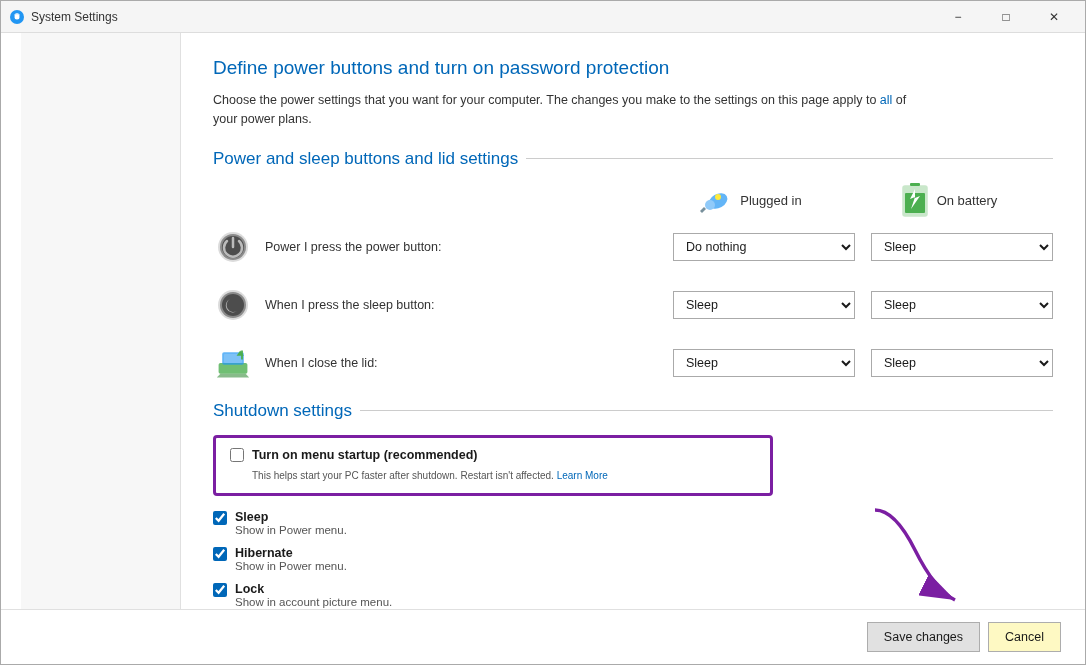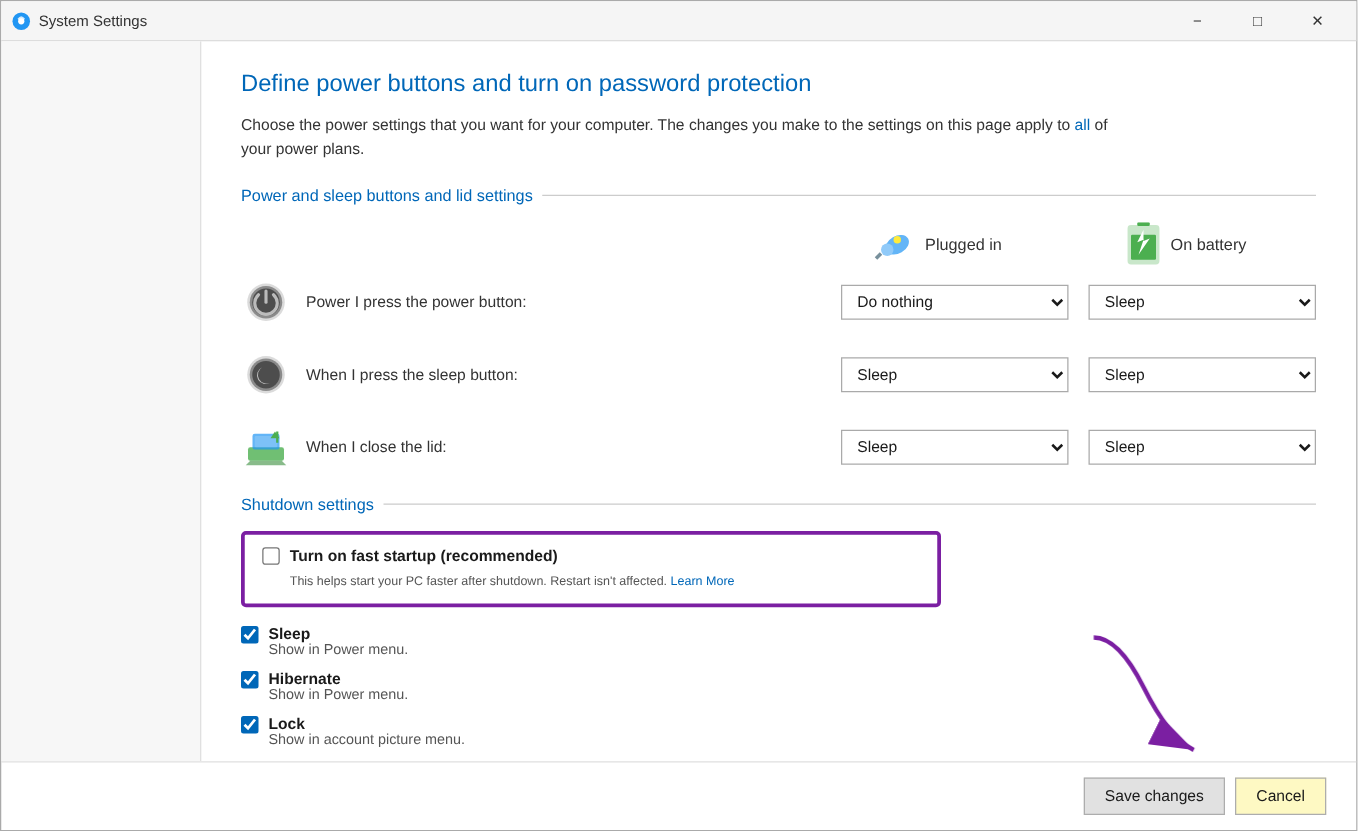--- a/index.html
+++ b/index.html
@@ -51,20 +51,21 @@
       font-size: 12px;
       color: #333;
       background: transparent;
       border: none;
     }
 
     .content-area {
       display: flex;
       flex: 1;
       overflow: hidden;
+      padding-left: 20px;
     }
     .sidebar {
       width: 160px;
       background: #f7f7f7;
       border-right: 1px solid #e0e0e0;
       flex-shrink: 0;
     }
     .main {
       flex: 1;
       padding: 24px 32px 16px 32px;
@@ -84,21 +85,21 @@
       margin-bottom: 20px;
     }
     .description a {
       color: #0067b8;
       text-decoration: none;
     }
     .section-header {
       display: flex;
       align-items: center;
       color: #0067b8;
-      font-size: 13px;
+      font-size: 17px;
       margin-bottom: 14px;
     }
     .section-header::after {
       content: '';
       flex: 1;
       height: 1px;
       background: #ccc;
       margin-left: 8px;
     }
     .columns-header {
@@ -385,21 +386,21 @@
   </div>
         </div>
 
       <div class="section-header shutdown-section" style="margin-top:16px;">
         <span>Shutdown settings</span>
       </div>
 
       <div class="fast-startup-box">
         <div class="fast-startup-label">
           <input type="checkbox" style="">
-          <span>Turn on fast startup (recommended)</span>
+          <span>Turn on menu startup (recommended)</span>
         </div>
         <div class="fast-startup-desc">
           <span>This helps start your PC faster after shutdown. Restart isn't affected.</span>
           <a href="#"> <span>Learn More</span></a>
         </div>
       </div>
 
       <div id="checkbox-items">
           <div class="checkbox-item">
     <input type="checkbox" checked="" style="">

